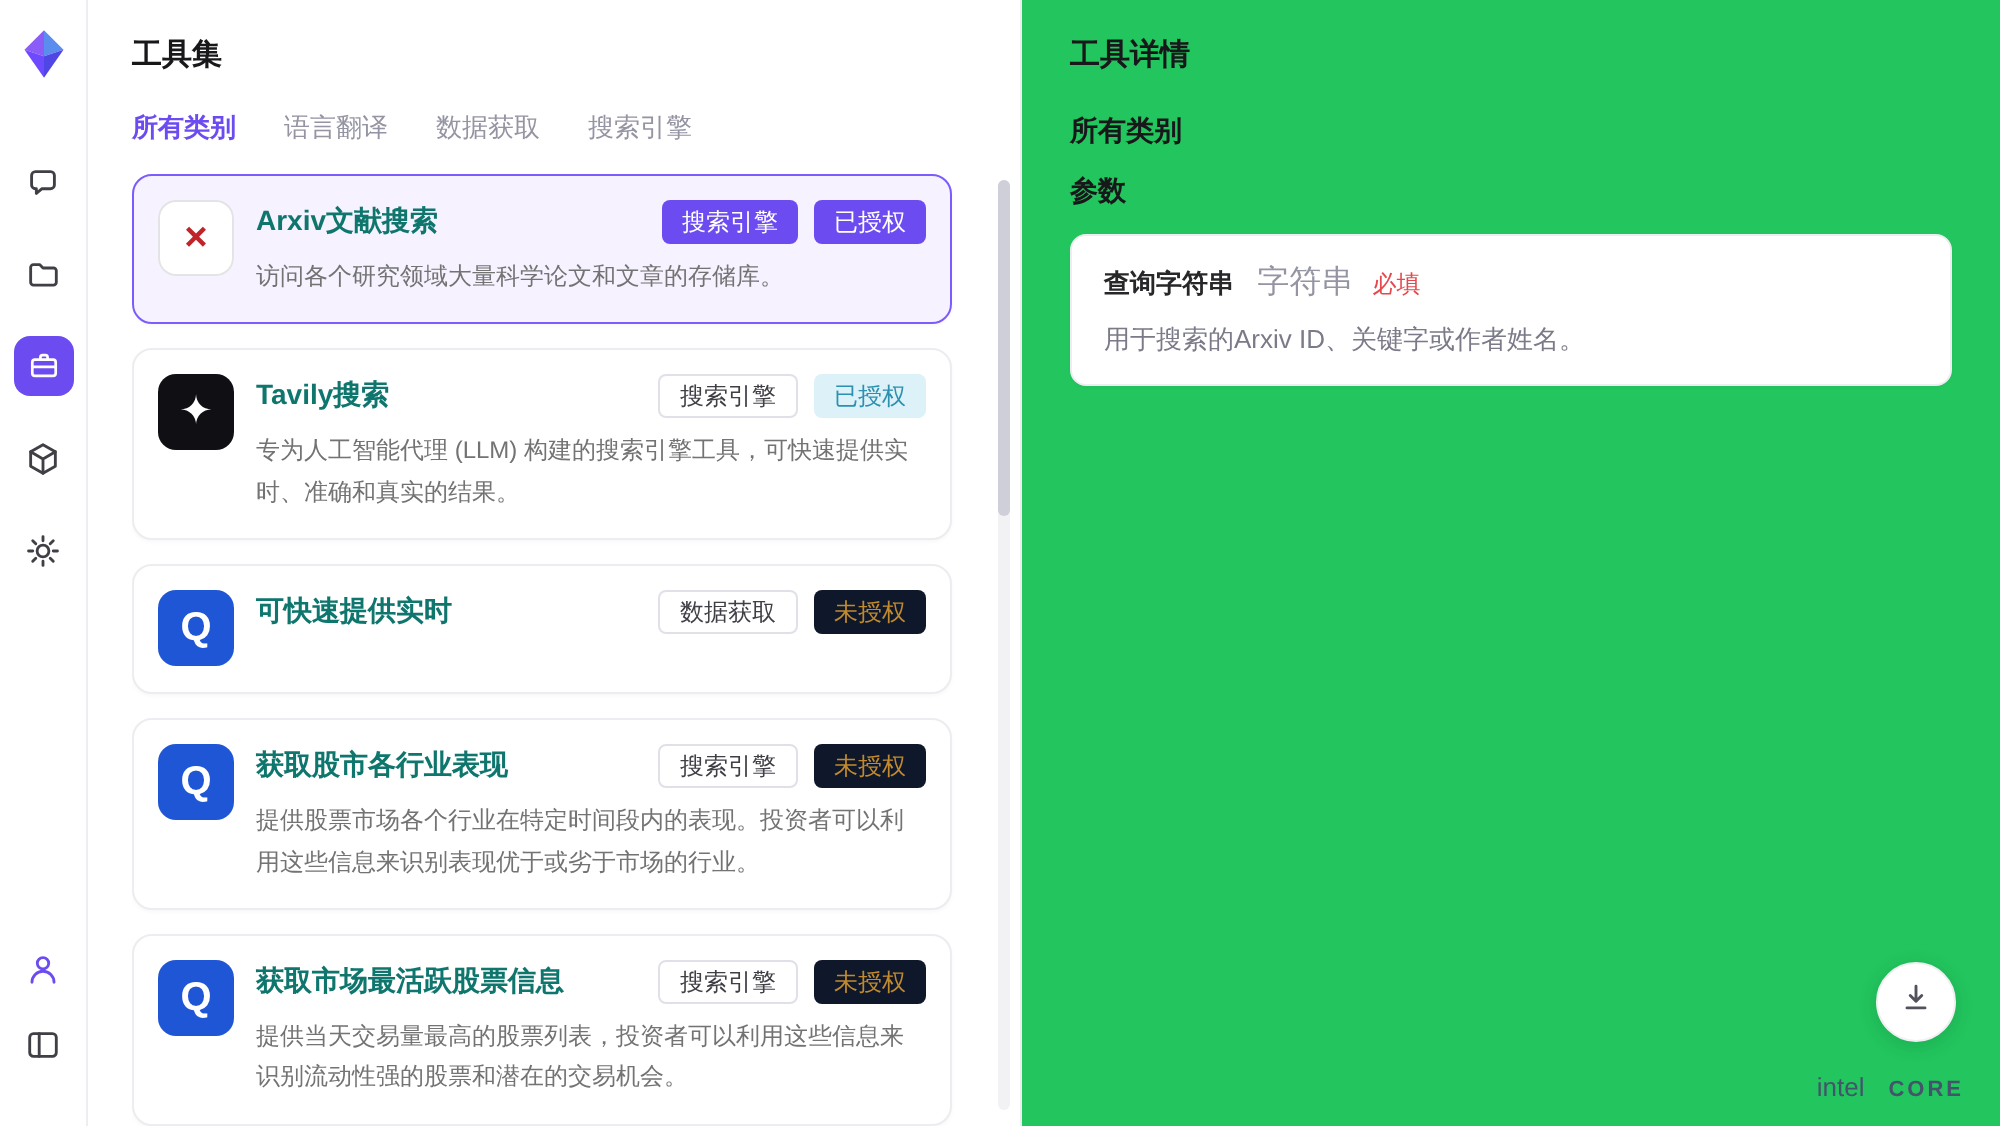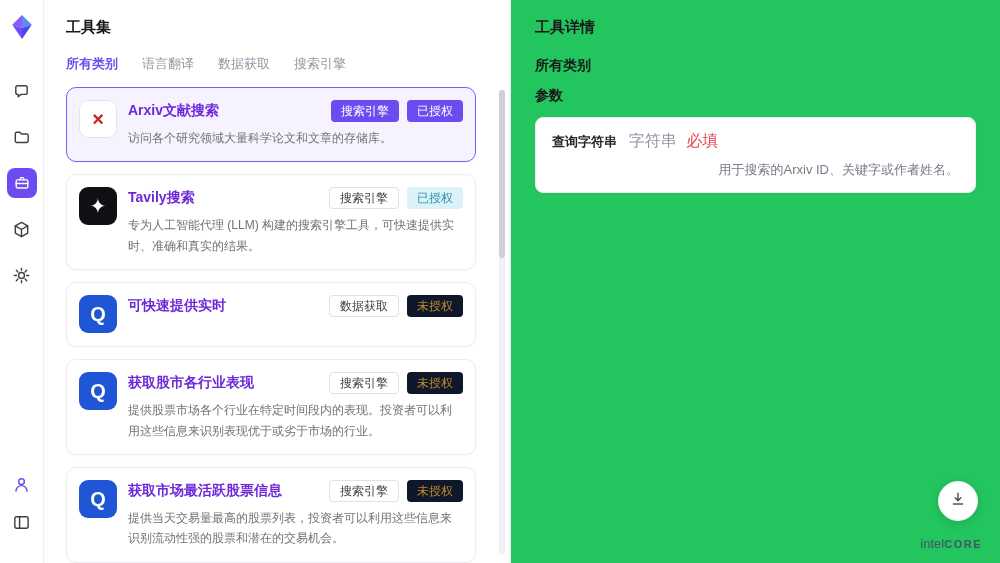--- a/index.html
+++ b/index.html
@@ -47,21 +47,21 @@
     cursor:pointer; box-shadow:0 1px 2px rgba(0,0,0,.03);
   }
   .tool-card.selected { border:1.5px solid #7C5CFC; background:#F6F2FF; }
   .tool-icon {
     width:38px; height:38px; border-radius:9px; flex:none;
     display:flex; align-items:center; justify-content:center;
     font-size:20px; font-weight:bold; line-height:1;
   }
   .tool-body { flex:1; min-width:0; }
   .tool-head { display:flex; align-items:center; }
-  .tool-name { font-size:14px; font-weight:bold; color:#6d28d9; flex:1; }
+  .tool-name { font-size:14px; font-weight:bold; color:#0f766e; flex:1; }
   .badges { display:flex; gap:8px; flex:none; }
   .badge { font-size:12px; height:22px; line-height:22px; padding:0 10px; border-radius:4px; white-space:nowrap; }
   .badge.v-solid   { background:#6C4CF1; color:#fff; }
   .badge.v-outline { background:#fff; color:#3F3F46; border:1px solid #E0E0E8; line-height:20px; }
   .badge.v-blue    { background:#DCF2F8; color:#2E90B0; }
   .badge.v-yellow  { background:#0f172a; color:#C08A2D; }
   .tool-desc { font-size:12px; color:#737373; line-height:1.7; margin-top:6px; }
 
   .vscroll {
     position:absolute; right:5px; top:90px; bottom:8px; width:6px;
@@ -80,34 +80,34 @@
   .detail-title { font-size:15px; font-weight:bold; color:#18181B; margin:0 0 20px; }
   .section-heading { font-size:14px; font-weight:bold; color:#18181B; margin:0 0 12px; }
   .card {
     background:#fff; border:1px solid #ECECF1; border-radius:8px;
     padding:13px 16px; box-shadow:0 1px 2px rgba(0,0,0,.02);
   }
   .intro-card { font-size:13px; color:#3F3F46; line-height:1.6; margin-bottom:24px; }
   .param-head { font-size:13px; margin-bottom:9px; }
   .param-name { font-weight:bold; color:#27272A; margin-right:8px; }
   .param-type { color:#9494A3; font-size:16px; margin-right:6px; }
-  .param-required { color:#E5484D; font-size:16px; }
-  .param-desc { font-size:13px; color:#7A7A88;text-align:right; }
+  .param-required { color:#E5484D; font-size:12px; }
+  .param-desc { font-size:13px; color:#7A7A88; }
 
   .fab {
     position:absolute; right:22px; bottom:42px;
     width:40px; height:40px; border-radius:50%;
     background:#fff; border:1px solid #F0F0F3;
     box-shadow:0 2px 10px rgba(0,0,0,.12);
     display:flex; align-items:center; justify-content:center;
     color:#52525B; cursor:pointer;
   }
   .brand {
     position:absolute; right:18px; bottom:12px;
-    display:flex; align-items:baseline; gap:0; color:#44546A;
+    display:flex; align-items:baseline; gap:12px; color:#44546A;
   }
   .brand .intel { font-size:13px; }
   .brand .core  { font-size:11px; font-weight:bold; letter-spacing:1.5px; }
 </style>
 </head>
 <body>
 
 <div class="app">
 
   <nav class="rail">

